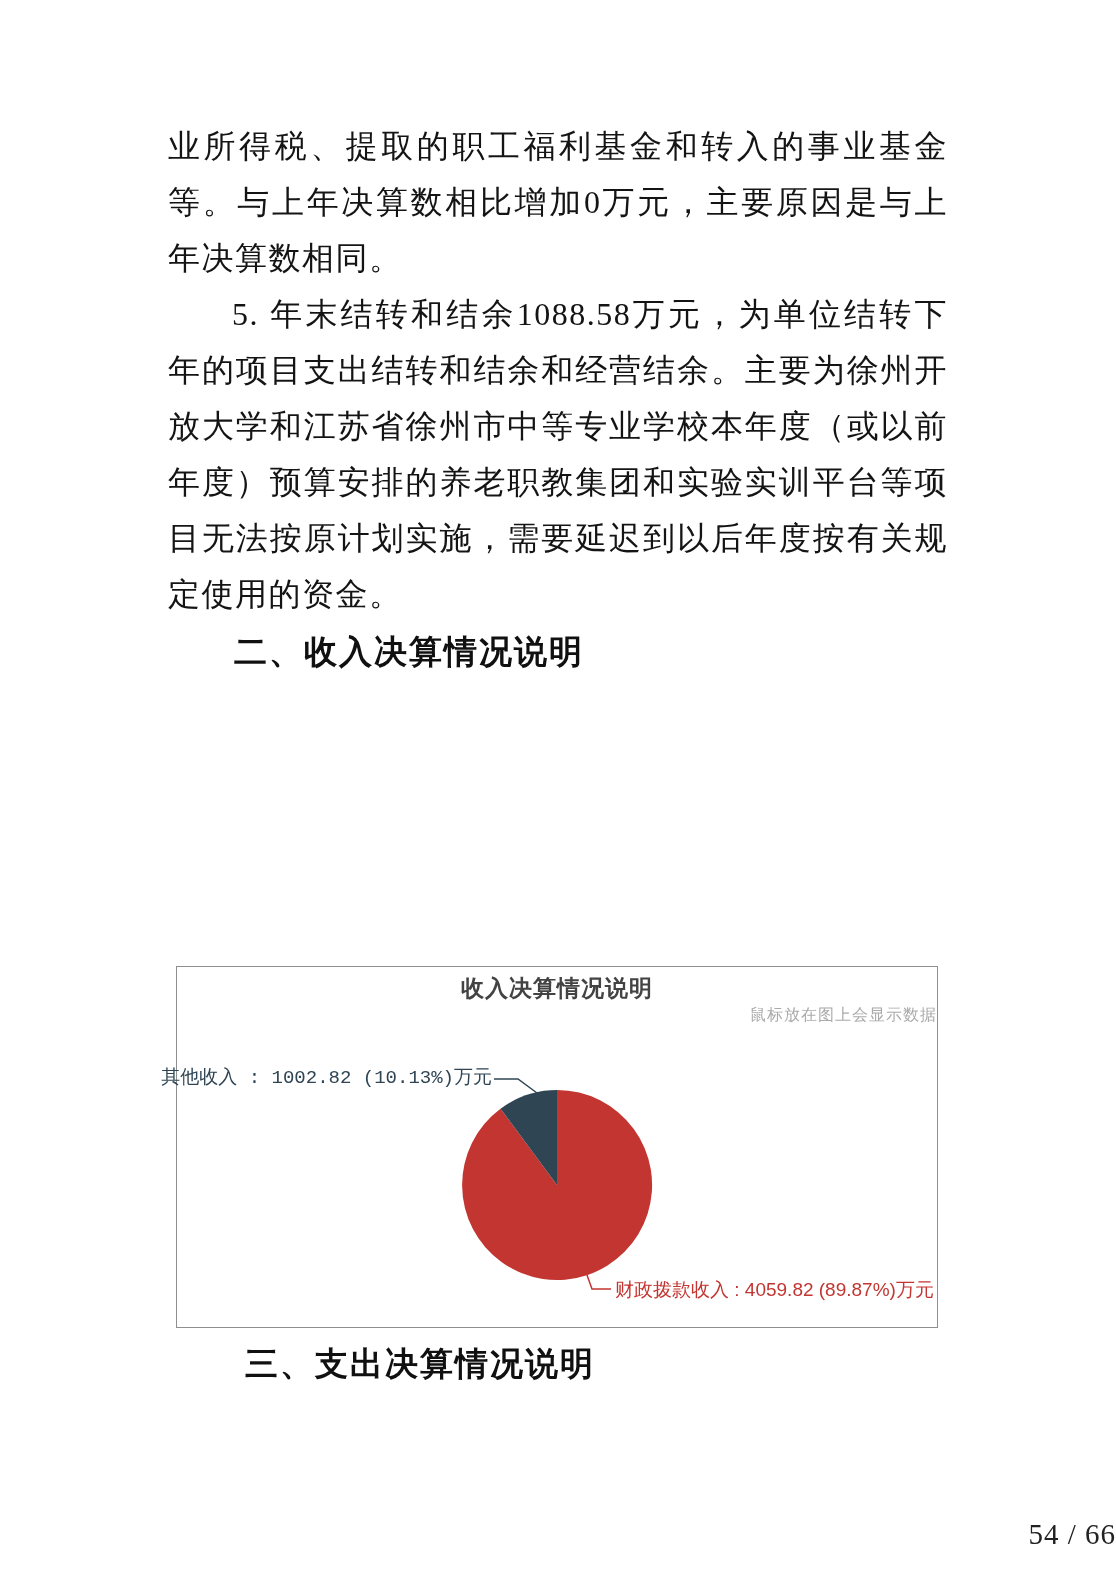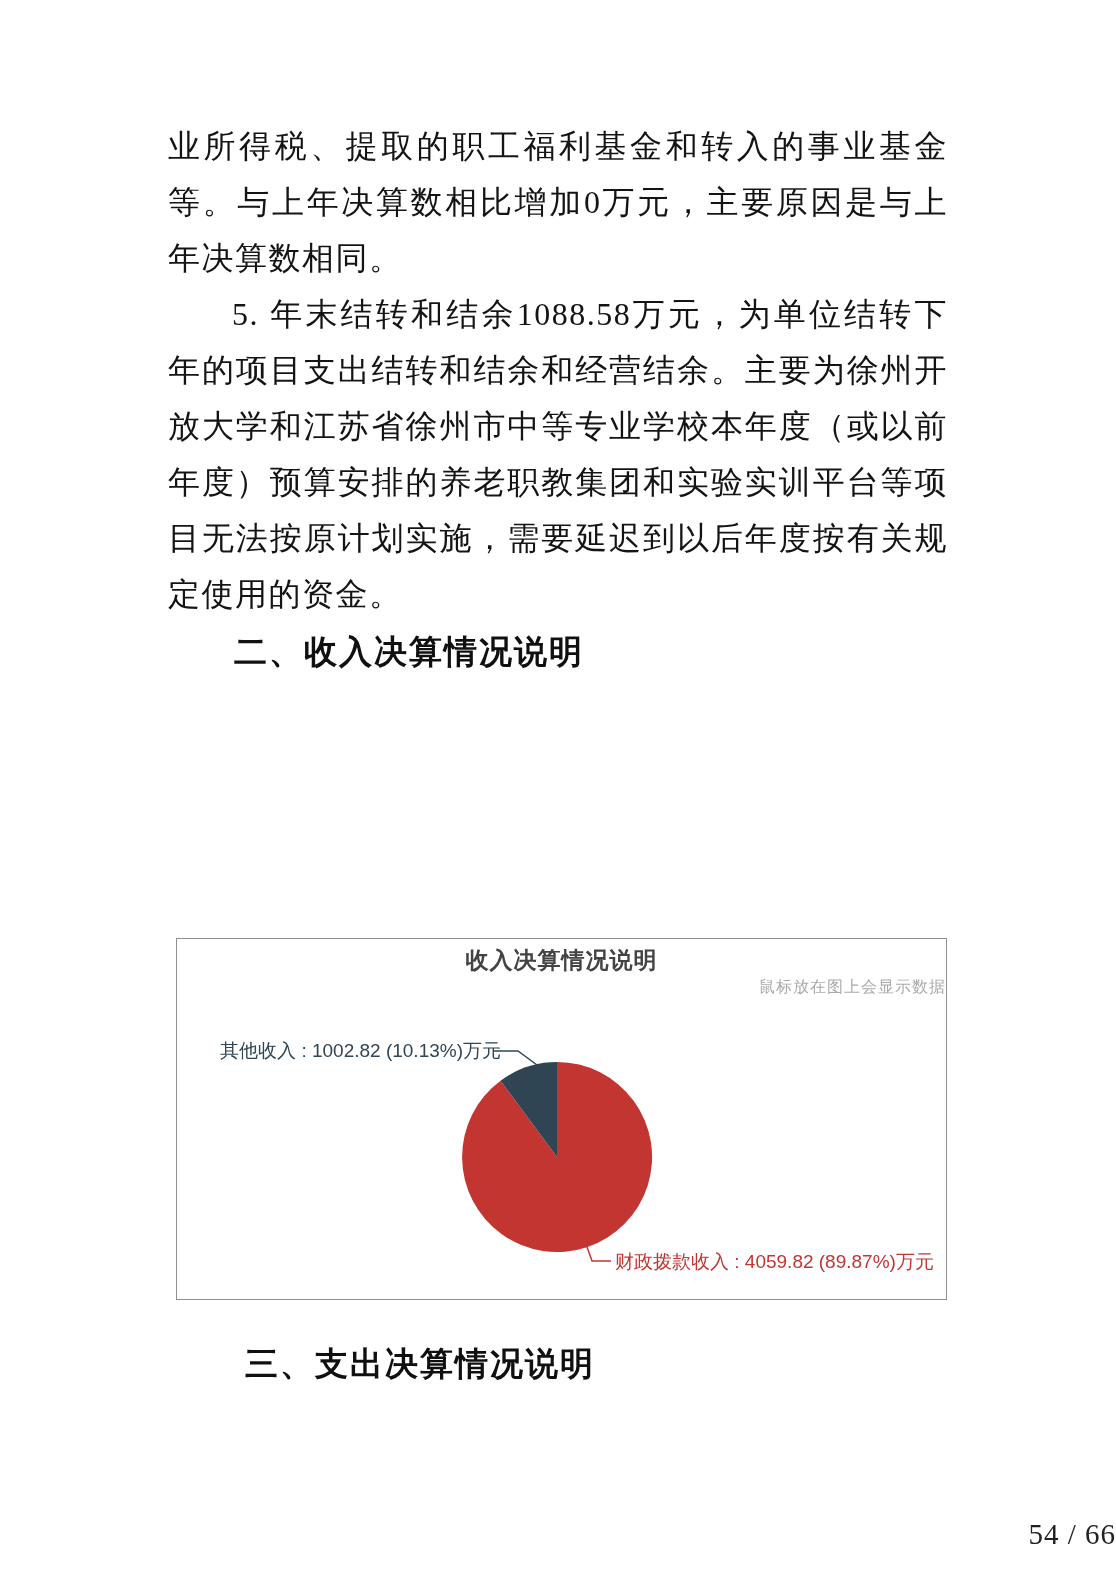--- a/index.html
+++ b/index.html
@@ -13,39 +13,38 @@
     text-align:justify; text-justify:inter-character; letter-spacing:1.5px;
   }
   .indent { text-indent:2em; }
   .heading {
     margin:0; font-size:33px; line-height:60px; font-weight:700;
     font-family:"Liberation Sans","DejaVu Sans",sans-serif;
     text-indent:2em; letter-spacing:2px; color:#101010;
   }
   .heading-abs { position:absolute; left:179px; top:1334px; width:780px; }
   .chart-box {
-    position:absolute; left:176px; top:938px; width:760px; height:360px;
+    position:absolute; left:176px; top:966px; width:760px; height:360px;
     border:1px solid #8f8f8f; background:#ffffff;
     font-family:"Liberation Sans","DejaVu Sans",sans-serif;
-    padding-left:9px;
   }
   .chart-title {
     position:absolute; top:6px; left:0; width:100%; text-align:center;
     font-size:23px; font-weight:700; color:#434343; letter-spacing:1px;
   }
   .chart-subtitle {
     position:absolute; top:38px; left:0; width:100%; text-align:right;
     font-size:16px; color:#aaaaaa; letter-spacing:1px;
   }
   .pie-svg { position:absolute; left:0; top:0; width:760px; height:360px; }
   .pie-svg polyline { fill:none; stroke-width:1.5; }
   .pie-label {
     position:absolute; font-size:19px; line-height:21px; white-space:nowrap;
   }
-  .label-other { top:101px; right:445px; color:#2f4554; }
+  .label-other { top:101px; right:445px; color:#2f4554;font-family:Liberation Mono, monospace; }
   .label-fiscal { left:438px; top:312px; color:#c23531; }
   .footer {
     position:absolute; top:1518px; left:0; width:100%; text-align:right;
     font-size:29px; color:#222222; letter-spacing:1px;
   }
 </style>
 </head>
 <body>
 
 <div class="page">

